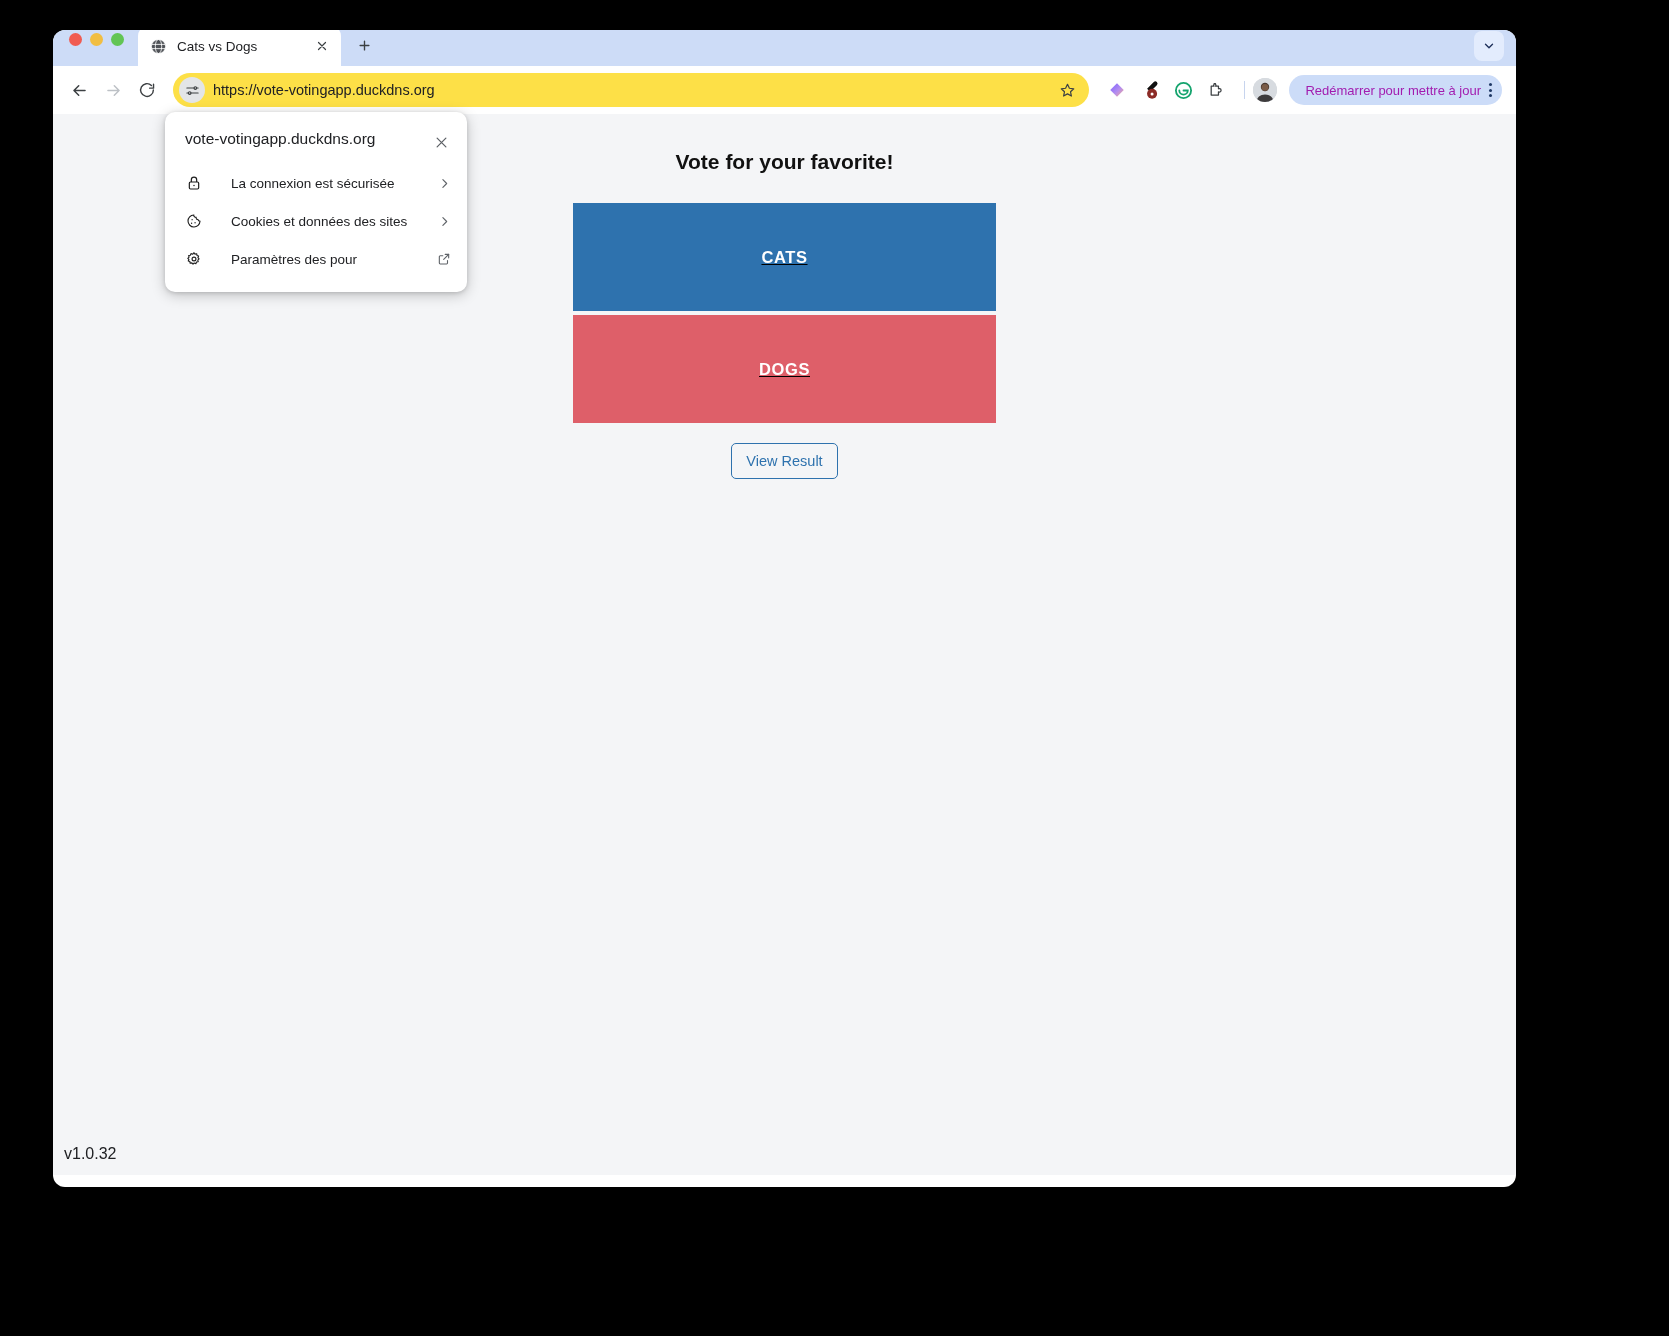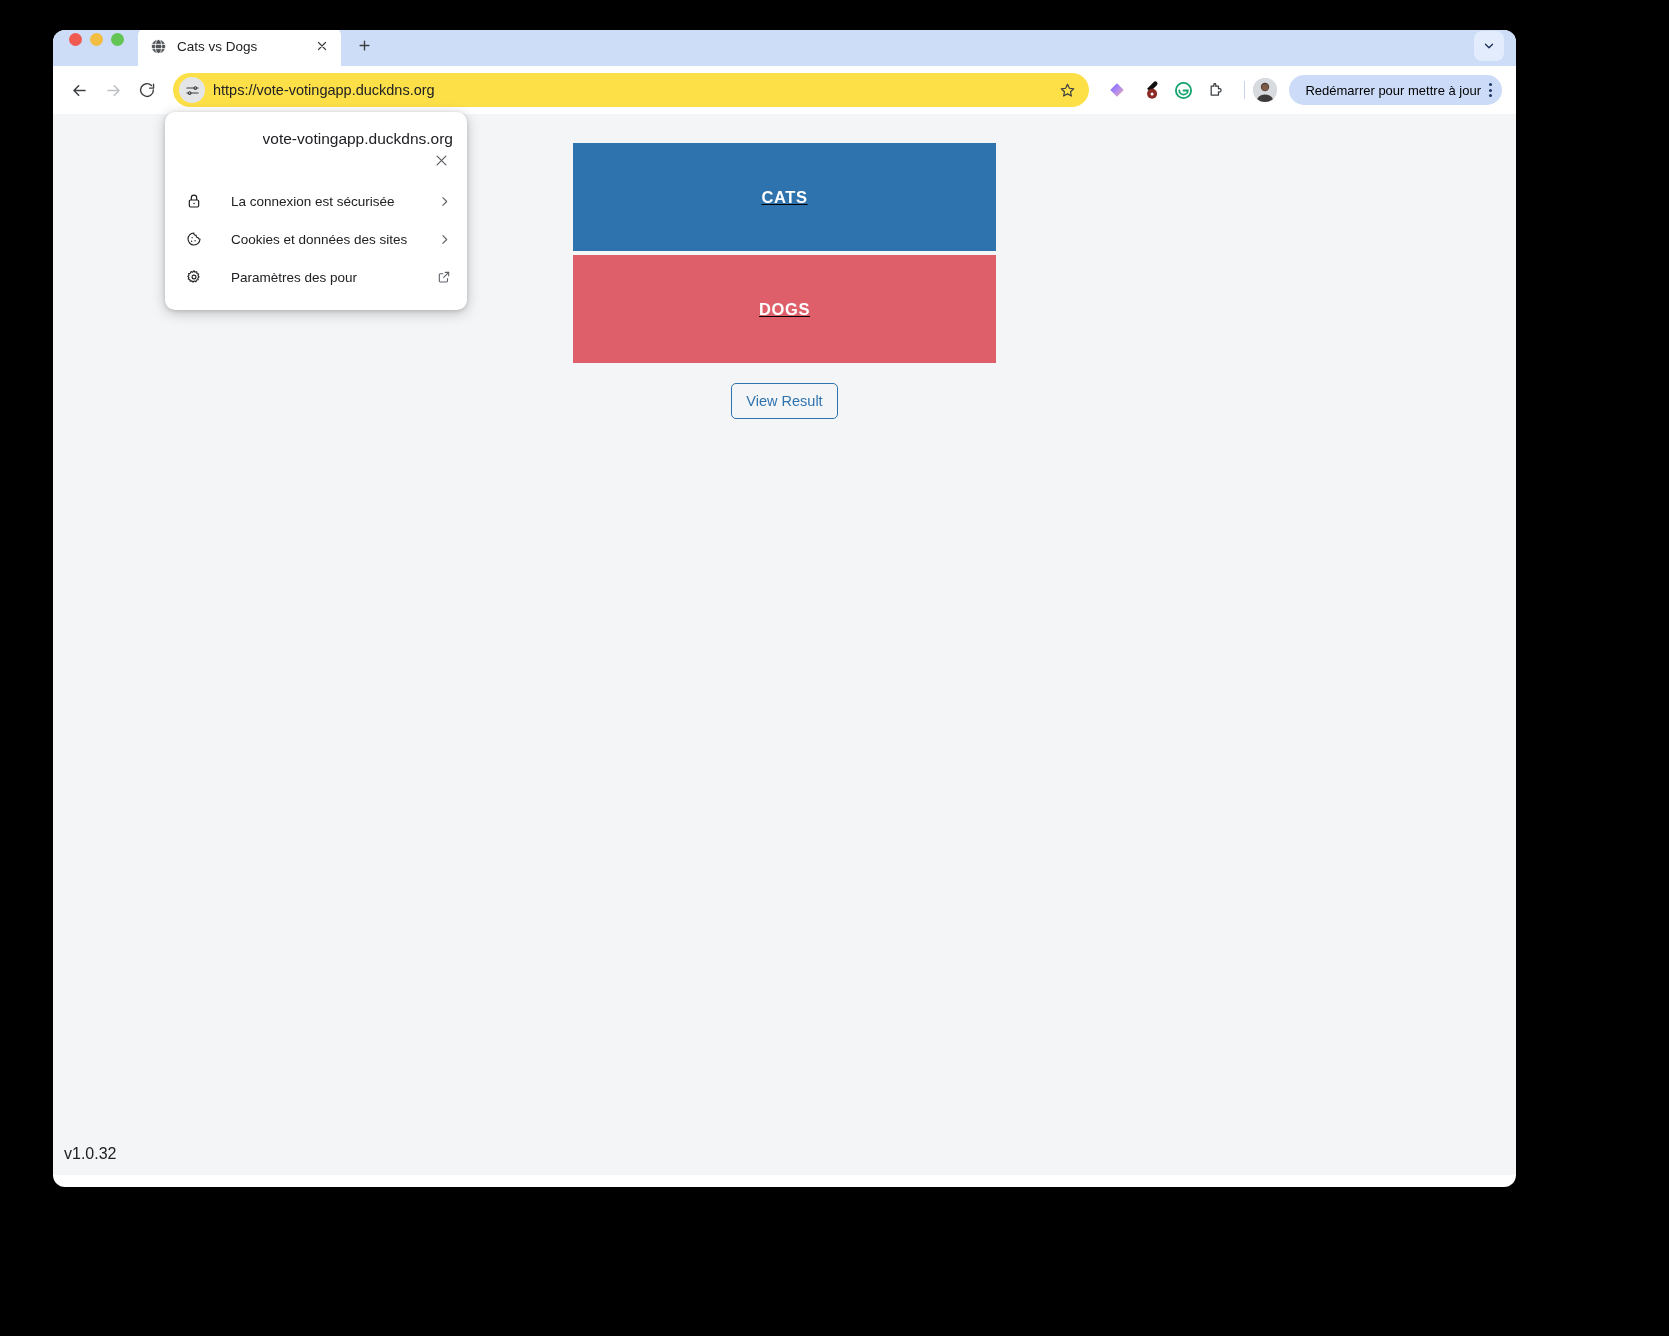--- a/index.html
+++ b/index.html
@@ -178,21 +178,21 @@
     gap: 8px;
     height: 30px;
     background: #ccdcf8;
     border-radius: 15px;
     padding: 0 10px 0 16px;
     margin-left: 10px;
     flex: 0 0 auto;
   }
   .update-pill-label {
     font-size: 13px;
-    color: #000000;
+    color: #a21caf;
     white-space: nowrap;
   }
   .kebab {
     display: flex;
     flex-direction: column;
     gap: 2.5px;
     align-items: center;
   }
   .kebab span {
     width: 3px; height: 3px;
@@ -263,23 +263,22 @@
     top: 82px;
     width: 302px;
     background: #ffffff;
     border-radius: 10px;
     box-shadow: 0 3px 14px rgba(0,0,0,0.22), 0 1px 4px rgba(0,0,0,0.14);
     padding: 14px 0 14px 0;
     z-index: 50;
   }
   .bubble-head {
     display: flex;
-    align-items: flex-end;
+    align-items: flex-start;
     padding: 4px 14px 10px 20px;
-    flex-direction: column;
   }
   .bubble-title {
     flex: 1 1 auto;
     font-size: 15.5px;
     color: #202124;
     white-space: nowrap;
     overflow: hidden;
     text-overflow: ellipsis;
   }
   .bubble-close {
@@ -439,20 +438,21 @@
       <span class="update-pill-label">Redémarrer pour mettre à jour</span>
       <span class="kebab">
         <span></span>
           <span></span>
           <span></span>
       </span>
     </div>
   </div>
 
   <div class="page-viewport">
+    <h1 class="page-heading">Vote for your favorite!</h1>
 
     <div class="vote-stack">
       <div class="vote-btn cats">CATS</div>
       <div class="vote-btn dogs">DOGS</div>
     </div>
 
     <div class="view-result-wrap">
       <button class="view-result-btn">View Result</button>
     </div>
 

